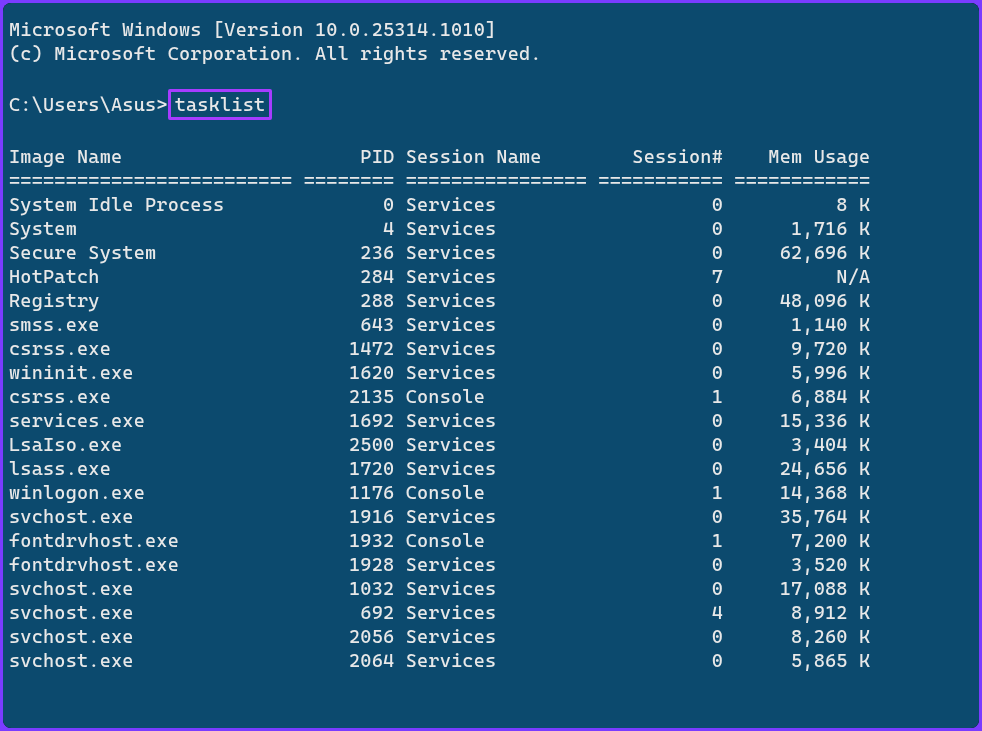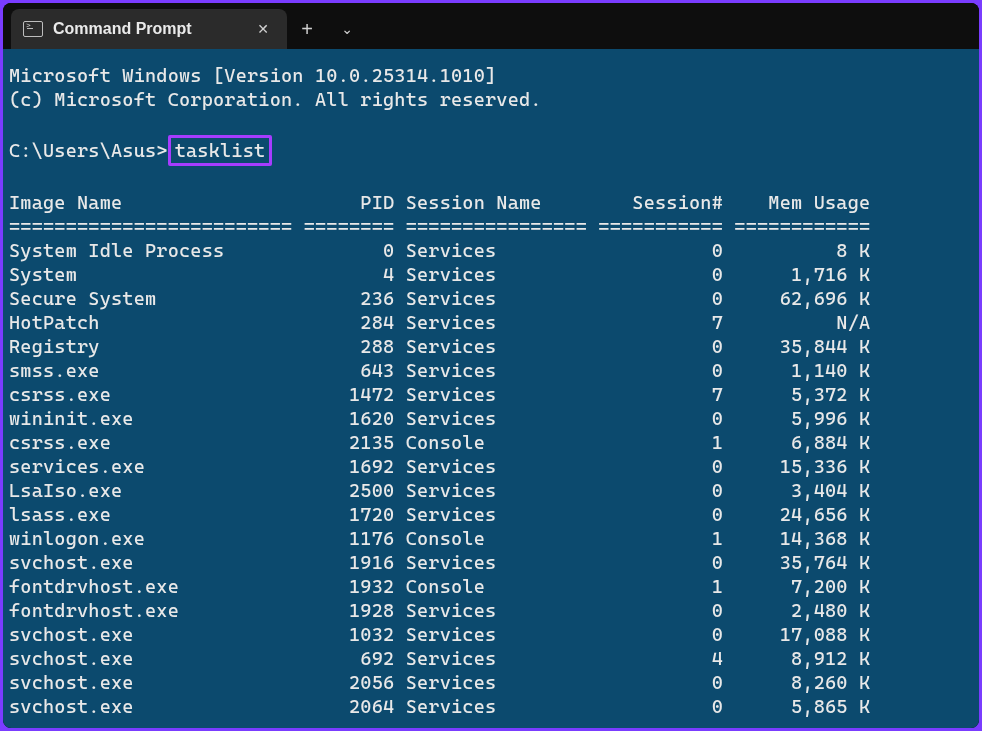--- a/index.html
+++ b/index.html
@@ -106,50 +106,41 @@
     border-radius: 2px;
     display:inline-block;
     line-height:1.1;
   }
   #rows-container{ display:block;}
 </style>
 </head>
 <body>
 
 <div class="outer">
-  <div class="titlebar">
-    <div class="tab">
-      <span class="tab-icon"></span>
-      <span class="tab-title">Command Prompt</span>
-      <span class="tab-close">✕</span>
-    </div>
-    <div class="tb-btn plus">+</div>
-    <div class="tb-btn chev">⌄</div>
-  </div>
 
   <div class="term"><span>Microsoft Windows [Version 10.0.25314.1010]</span>
 <span>(c) Microsoft Corporation. All rights reserved.</span>
 
 <span>C:\Users\Asus&gt;</span><span class="hl">tasklist</span>
 
 <span id="hdr-line">Image Name                     PID Session Name        Session#    Mem Usage</span>
 <span id="sep-line">========================= ======== ================ =========== ============</span>
 <span id="rows-container"><span>System Idle Process              0 Services                   0          8 K</span>
 <span>System                           4 Services                   0      1,716 K</span>
 <span>Secure System                  236 Services                   0     62,696 K</span>
 <span>HotPatch                       284 Services                   7          N/A</span>
-<span>Registry                       288 Services                   0     35,844 K</span>
+<span>Registry                       288 Services                   0     48,096 K</span>
 <span>smss.exe                       643 Services                   0      1,140 K</span>
-<span>csrss.exe                     1472 Services                   7      5,372 K</span>
+<span>csrss.exe                     1472 Services                   0      9,720 K</span>
 <span>wininit.exe                   1620 Services                   0      5,996 K</span>
 <span>csrss.exe                     2135 Console                    1      6,884 K</span>
 <span>services.exe                  1692 Services                   0     15,336 K</span>
 <span>LsaIso.exe                    2500 Services                   0      3,404 K</span>
 <span>lsass.exe                     1720 Services                   0     24,656 K</span>
 <span>winlogon.exe                  1176 Console                    1     14,368 K</span>
 <span>svchost.exe                   1916 Services                   0     35,764 K</span>
 <span>fontdrvhost.exe               1932 Console                    1      7,200 K</span>
-<span>fontdrvhost.exe               1928 Services                   0      2,480 K</span>
+<span>fontdrvhost.exe               1928 Services                   0      3,520 K</span>
 <span>svchost.exe                   1032 Services                   0     17,088 K</span>
 <span>svchost.exe                    692 Services                   4      8,912 K</span>
 <span>svchost.exe                   2056 Services                   0      8,260 K</span>
 <span>svchost.exe                   2064 Services                   0      5,865 K</span></span></div>
 </div>
 
 </body></html>

